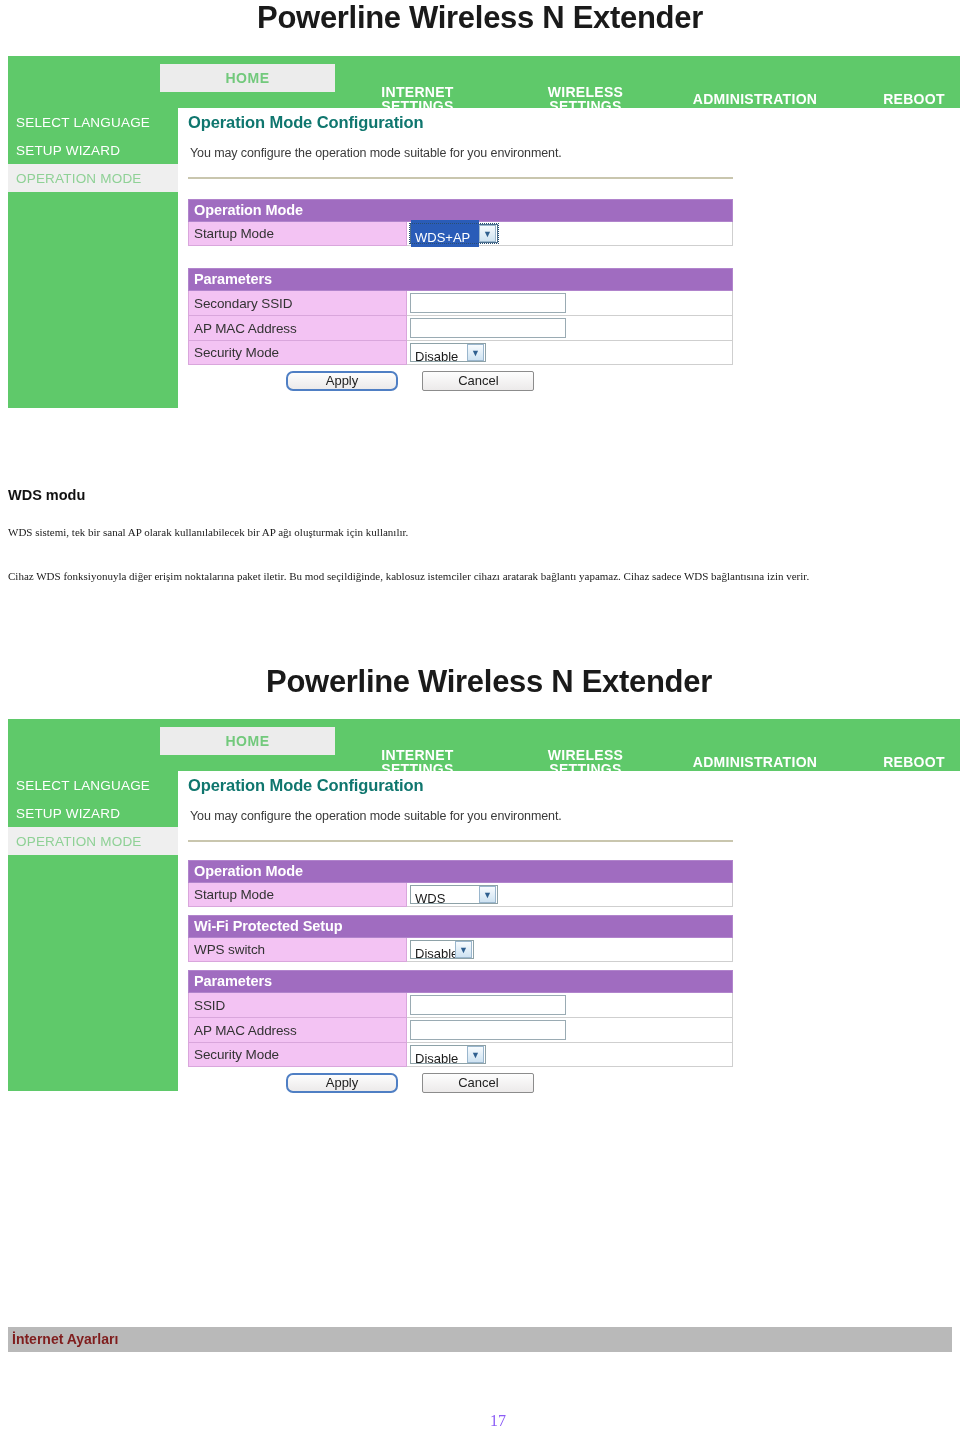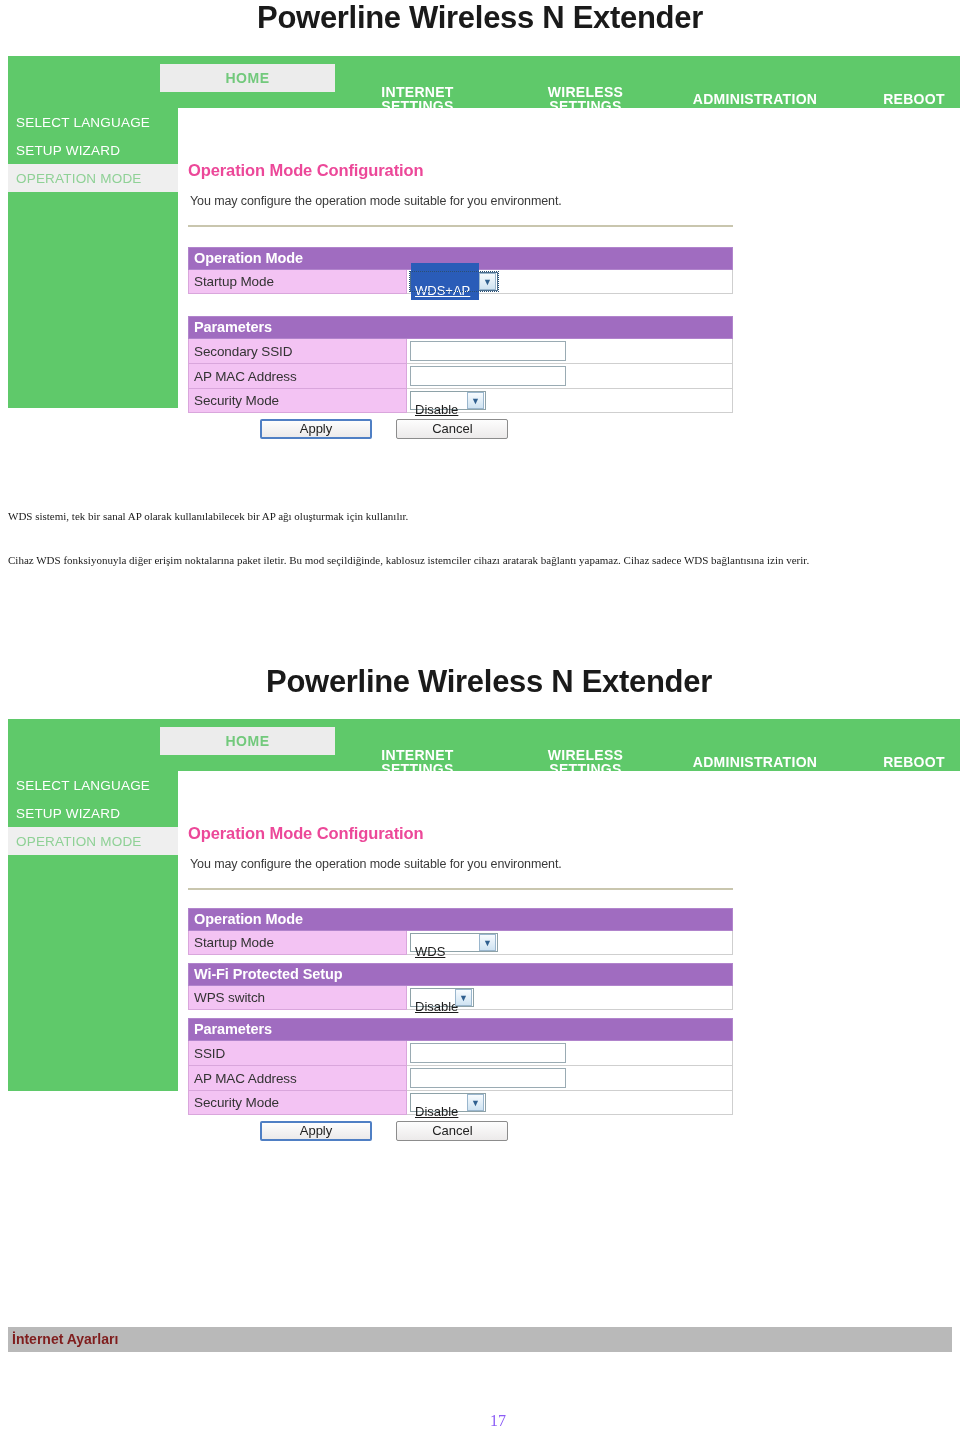--- a/index.html
+++ b/index.html
@@ -85,26 +85,25 @@
     background: #efefef;
     color: #8fd196;
   }
   .content {
     position: absolute;
     left: 170px; top: 0;
     right: 0;
     background: #ffffff;
   }
   .content-title {
-    color: #ec4899;
+    color: #0f766e;
     font-weight: bold;
     font-size: 16.5px;
     padding: 5px 0 0 10px;
     letter-spacing: -0.1px;
-    margin-top: 48px;
   }
   .content-desc {
     color: #3a3a3a;
     font-size: 12.5px;
     padding: 14px 0 0 12px;
     letter-spacing: -0.1px;
   }
   .hr {
     margin: 17px 0 0 10px;
     width: 545px;
@@ -149,24 +148,23 @@
     display: inline-flex;
     align-items: center;
     height: 19px;
     border: 1px solid #8ea2a8;
     background: #ffffff;
     font-size: 13px;
     color: #1b1b1b;
     vertical-align: middle;
   }
   .sel .sv {
-    padding: 18px 6px 0 4px;
+    padding: 8px 6px 0 4px;
     white-space: nowrap;
     line-height: 19px;
-    text-decoration: underline;
   }
   .sel .arrow {
     width: 17px; height: 17px;
     margin: 0 1px 0 0;
     background: linear-gradient(#f7fbfe,#cfe3f2);
     border: 1px solid #9ab6cd;
     display: flex; align-items: center; justify-content: center;
     color: #2f5f8f;
     font-size: 9px;
   }
@@ -197,21 +195,21 @@
     font-size: 13px;
     color: #222;
     background: linear-gradient(#fdfdfd,#eceaea);
     border: 1px solid #8c8c8c;
     border-radius: 2px;
   }
   .btn.primary {
     border: 2px solid #4f7fc4;
     line-height: 16px;
   }
-  .btn.apply-wrap { margin-left: 72px; }
+  .btn.apply-wrap { margin-left: 98px; border-radius: 7px; }
   .btn.cancel-wrap { margin-left: 20px; }
 
   
   .prose { position: absolute; left: 8px; width: 944px; }
   .prose h4 {
     margin: 0 0 0 0;
     font-size: 14.5px;
     font-weight: bold;
     color: #111;
     font-family: "Liberation Sans", sans-serif;
@@ -341,20 +339,21 @@
             <span class="btn primary apply-wrap">Apply</span>
             <span class="btn cancel-wrap">Cancel</span>
           </div>
 
         </div>
       </div>
     </div>
   </div>
 
   <div class="prose" style="top:487px;">
+    <h4>WDS modu</h4>
     <p>WDS sistemi, tek bir sanal AP olarak kullanılabilecek bir AP ağı oluşturmak için kullanılır.</p>
     <p>Cihaz WDS fonksiyonuyla diğer erişim noktalarına paket iletir. Bu mod seçildiğinde, kablosuz istemciler cihazı aratarak bağlantı yapamaz. Cihaz sadece WDS bağlantısına izin verir.</p>
   </div>
 
   <div class="shot" style="top:666px;">
 
     <div class="shot-title" style="padding-left:18px;">Powerline Wireless N Extender</div>
 
     <div class="ui" style="margin-top:22px;">
 

